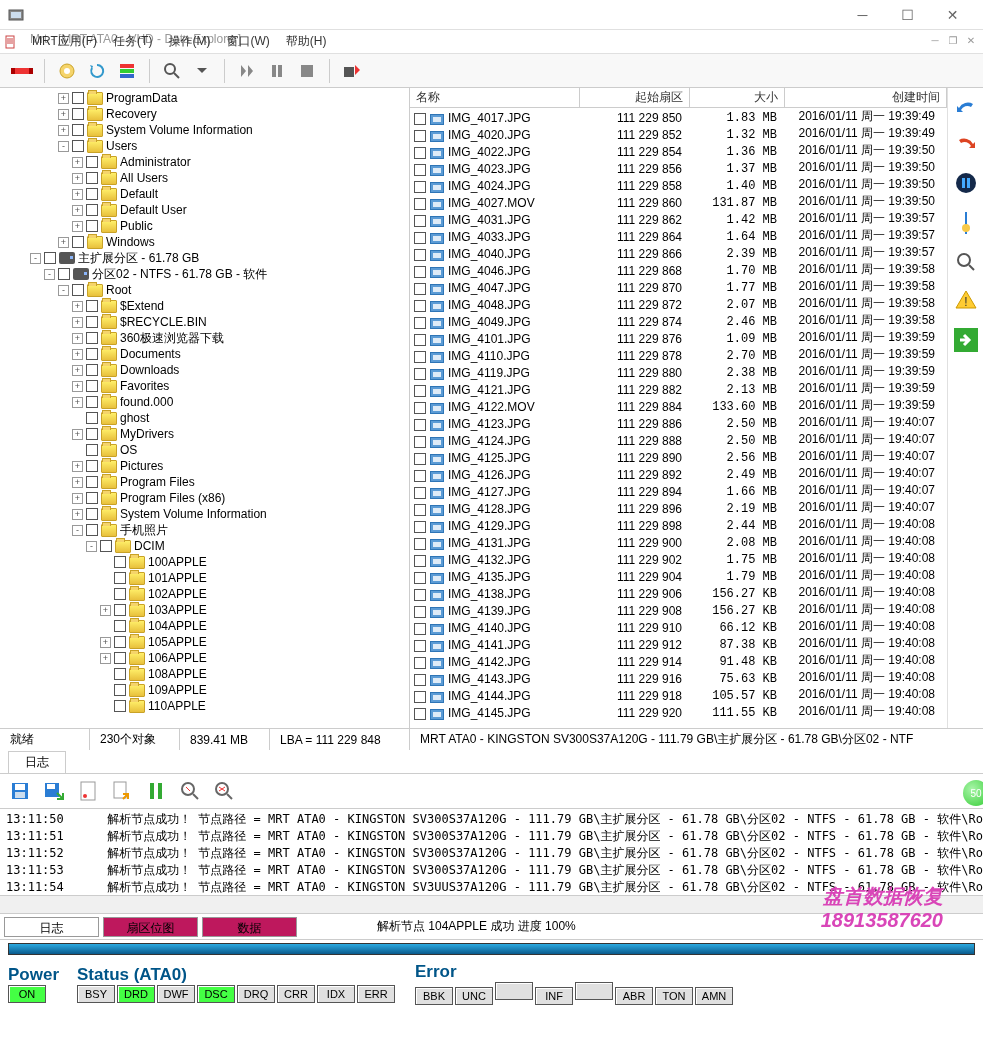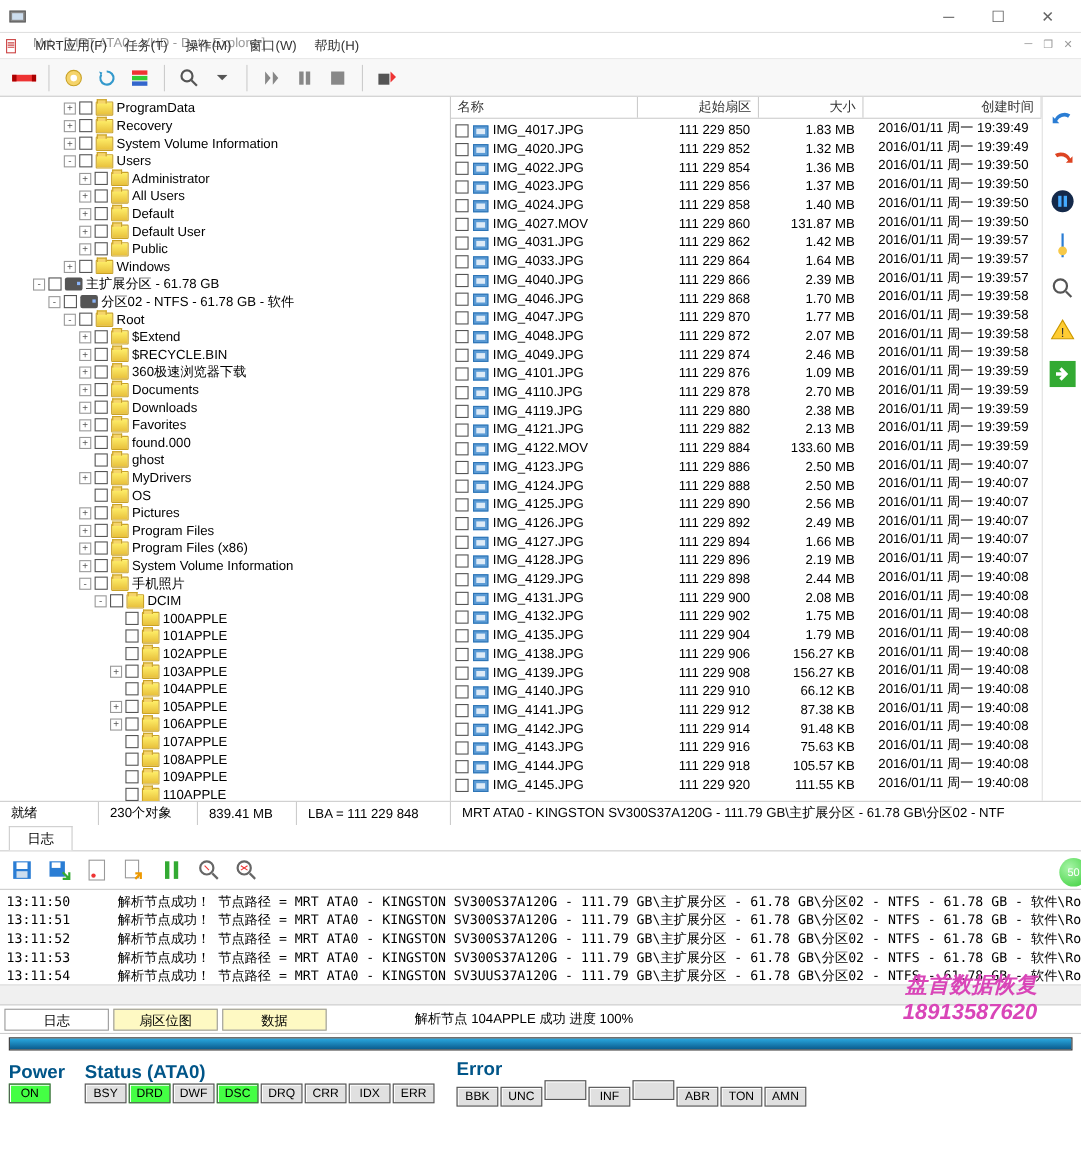--- a/index.html
+++ b/index.html
@@ -48,42 +48,42 @@
 .col-sector { width: 110px; justify-content: flex-end; }
 .col-size { width: 95px; justify-content: flex-end; }
 .col-date { flex: 1; justify-content: flex-end; padding-right: 12px; }
 .list-body { flex: 1; overflow-y: auto; }
 .list-row { display: flex; height: 17px; align-items: flex-end; font-size: 12px; }
 .list-row .cb { width: 12px; height: 12px; border: 1px solid #555; margin: 0 4px; }
 .list-row .fi { width: 14px; height: 11px; background: #5b9bd5; border: 1px solid #2e75b6; margin-right: 4px; position: relative; }
 .list-row .fi::after { content: ""; position: absolute; left: 2px; top: 2px; right: 2px; bottom: 2px; background: #deebf7; }
 .list-row .nm { width: 130px; }
 .list-row .sc { width: 110px; text-align: right; padding-right: 6px; }
-.list-row .sz { width: 95px; text-align: right; padding-right: 6px; }
+.list-row .sz { width: 95px; text-align: right; padding-right: 6px; font-family: Liberation Mono, monospace; }
 .list-row .dt { flex: 1; text-align: right; padding-right: 12px; }
 
 
 .statusbar { height: 22px; display: flex; align-items: center; border-top: 1px solid #ccc; font-size: 12px; }
 .statusbar .cell { padding: 0 10px; border-right: 1px solid #ccc; height: 100%; display: flex; align-items: center; }
 
 
 .log-tab-row { height: 24px; display: flex; align-items: flex-end; border-bottom: 1px solid #ccc; padding-left: 8px; }
 .log-tab { padding: 2px 16px; border: 1px solid #ccc; border-bottom: none; background: #fff; font-size: 12px; }
 
 
 .log-toolbar { height: 34px; display: flex; align-items: center; padding: 4px 8px; gap: 10px; }
 .log-toolbar .lt-btn { width: 24px; height: 24px; display: flex; align-items: center; justify-content: center; }
 
 
 .log-body { height: 88px; overflow: auto; font-family: "SimSun", monospace; font-size: 12px; padding: 2px 6px; border-top: 1px solid #ccc; border-bottom: 1px solid #ccc; white-space: pre; }
 .log-scroll { height: 18px; background: #f0f0f0; border-bottom: 1px solid #ccc; }
 
 
 .bottom-tabs { height: 26px; display: flex; align-items: center; border-bottom: 1px solid #ccc; }
-.btab { width: 95px; height: 20px; border: 1px solid #999; background: #fef9c3; margin-left: 4px; text-align: center; line-height: 20px; font-size: 12px; }
+.btab { width: 95px; height: 20px; border: 1px solid #999; background: #be185d; margin-left: 4px; text-align: center; line-height: 20px; font-size: 12px; }
 .btab.active { background: #fff; }
 .progress-text { margin-left: 80px; font-size: 12px; }
 
 
 .progress-bar-wrap { height: 18px; padding: 3px 8px; }
 .progress-bar { height: 12px; background: linear-gradient(#2aa9e0, #0a5a8c); border: 1px solid #333; }
 
 
 .hw-status { display: flex; align-items: center; padding: 4px 8px; gap: 18px; font-family: "Courier New", monospace; font-size: 12px; }
 .hw-group-label { color: #058; font-weight: bold; font-size: 17px; }
@@ -591,33 +591,20 @@
         <span class="tree-spacer"></span>
         <span class="tree-spacer"></span>
         <span class="tree-spacer"></span>
         <span class="tree-spacer"></span>
         <span class="tree-spacer"></span>
         <span class="tree-spacer"></span>
         <span class="tree-toggle">+</span>
         <span class="tree-cb"></span>
         <span class="tree-folder"></span>
         <span class="tree-label">106APPLE</span>
-      </div>
-      <div class="tree-row">
-        <span class="tree-spacer"></span>
-        <span class="tree-spacer"></span>
-        <span class="tree-spacer"></span>
-        <span class="tree-spacer"></span>
-        <span class="tree-spacer"></span>
-        <span class="tree-spacer"></span>
-        <span class="tree-spacer"></span>
-        <span class="tree-spacer"></span>
-        <span class="tree-cb"></span>
-        <span class="tree-folder"></span>
-        <span class="tree-label">107APPLE</span>
       </div>
       <div class="tree-row">
         <span class="tree-spacer"></span>
         <span class="tree-spacer"></span>
         <span class="tree-spacer"></span>
         <span class="tree-spacer"></span>
         <span class="tree-spacer"></span>
         <span class="tree-spacer"></span>
         <span class="tree-spacer"></span>
         <span class="tree-spacer"></span>

